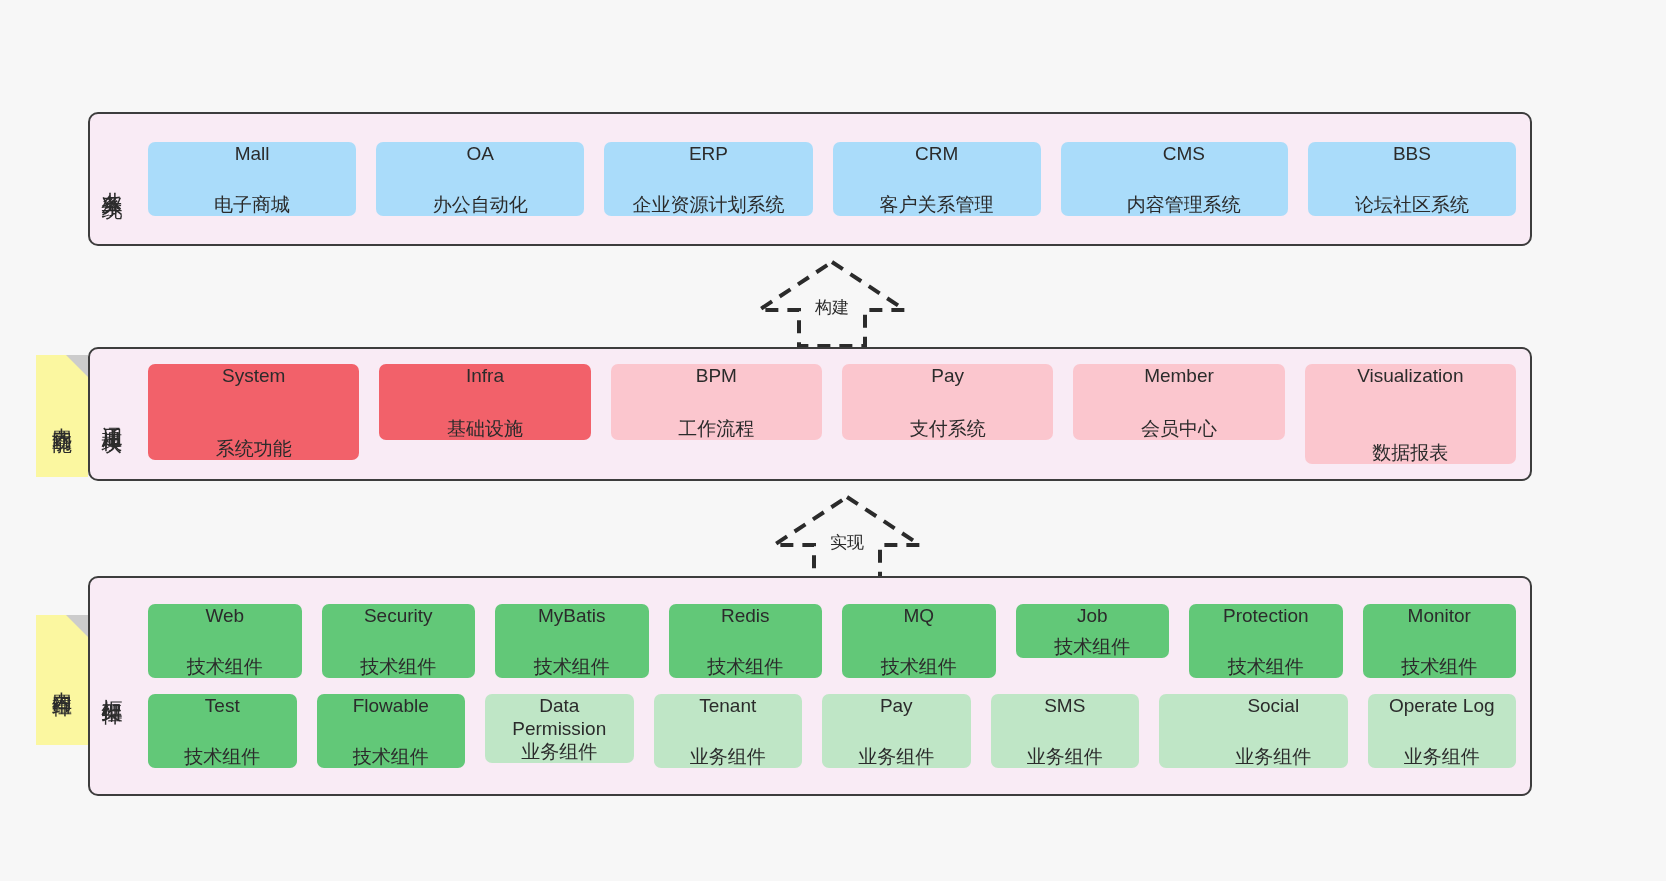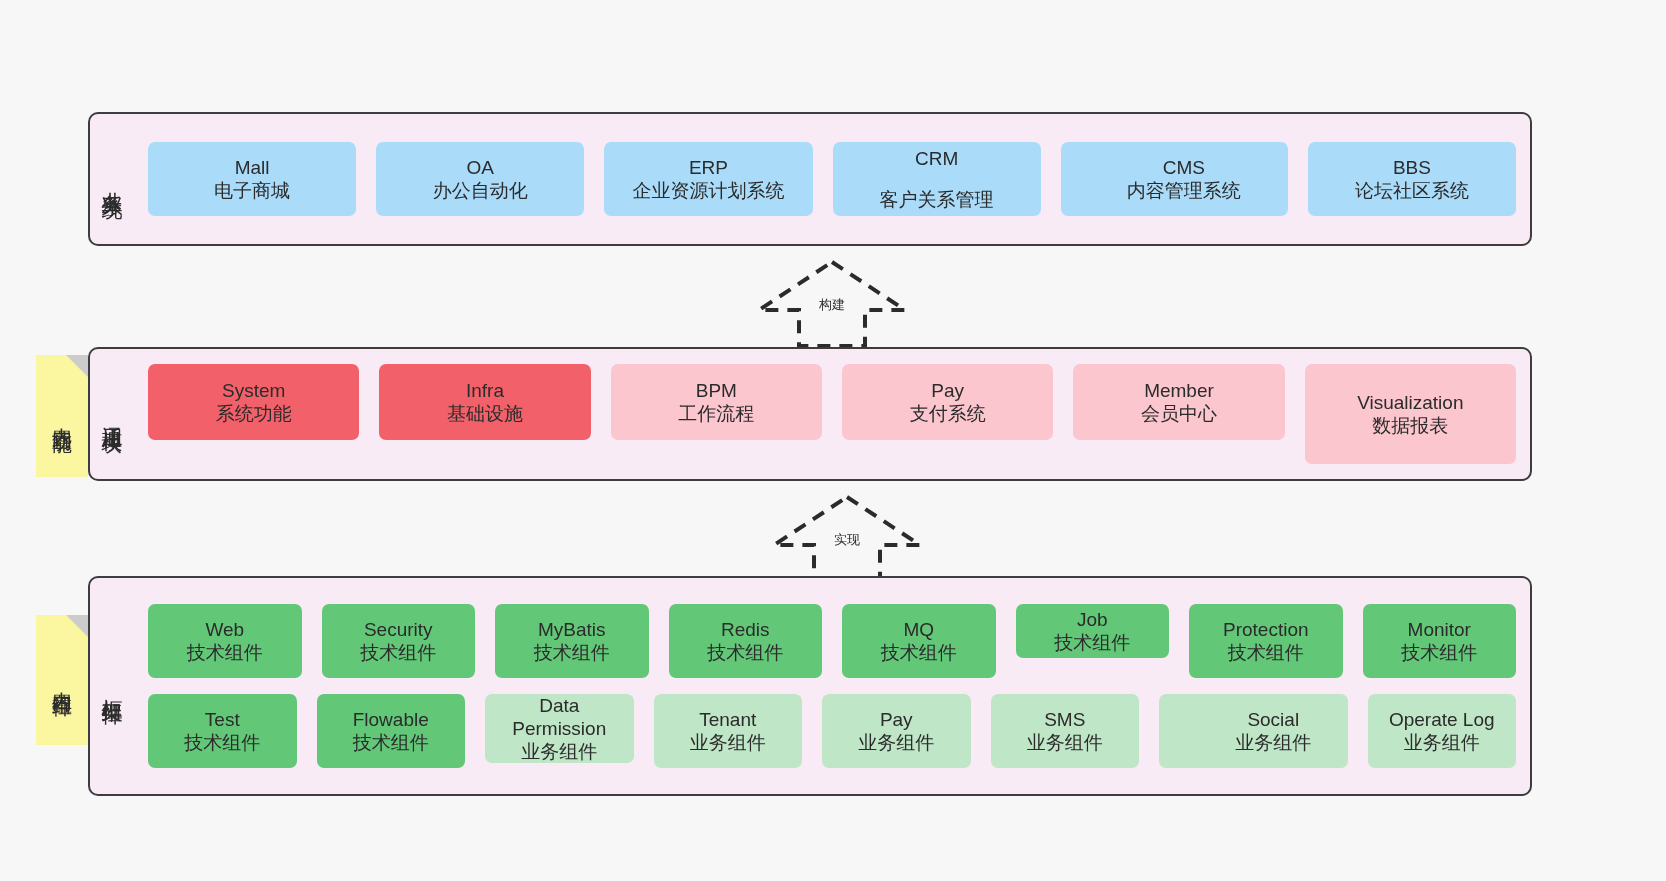--- a/index.html
+++ b/index.html
@@ -58,21 +58,21 @@
     align-items: stretch;
   }
 
   
   .card {
     flex: 1 1 0;
     border-radius: 7px;
     display: flex;
     flex-direction: column;
     align-items: center;
-    justify-content: center;
+    justify-content: space-between;
     text-align: center;
     line-height: 1.22;
     color: #2b2b2b;
   }
   .card .t1 { font-size: 19px; }
   .card .t2 { font-size: 19px; }
   .card .t3 { font-size: 19px; }
 
   .c-blue        { background: #aadcfa; }
   .c-red         { background: #f2616a; }
@@ -109,21 +109,21 @@
     position: absolute;
     width: 150px;
     height: 88px;
   }
   .arrow svg { display: block; width: 100%; height: 100%; overflow: visible; }
   .arrow .alabel {
     position: absolute;
     left: 0; right: 0;
     top: 36px;
     text-align: center;
-    font-size: 13px;
+    font-size: 17px;
     color: #2b2b2b;
     user-select: none;
     pointer-events: none;
   }
 </style>
 </head>
 <body>
 
 <div id="canvas">
 
@@ -168,21 +168,21 @@
 
   <div class="note" style="left:36px; top:355px; height:122px;">
     <span class="fold"></span>
     <span>内置功能</span>
   </div>
 
   <div class="layer" id="layer-1" style="left:88px; top:347px; width:1444px; height:134px;">
     <div class="layer-label">通用模块</div>
     <div class="layer-body">
       <div class="row">
-        <div class="card c-red" style="height:76px;">
+        <div class="card c-red" style="height:96px;">
           <span class="t1">System</span>
           <span class="t2">系统功能</span>
         </div>
         <div class="card c-red" style="height:76px;">
           <span class="t1">Infra</span>
           <span class="t2">基础设施</span>
         </div>
         <div class="card c-pink" style="height:76px;">
           <span class="t1">BPM</span>
           <span class="t2">工作流程</span>

